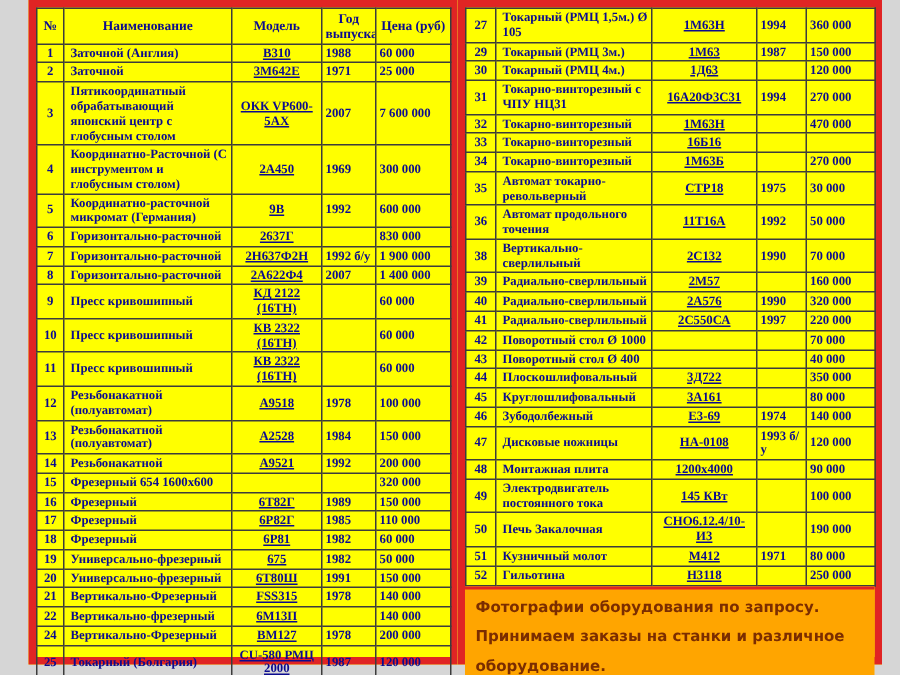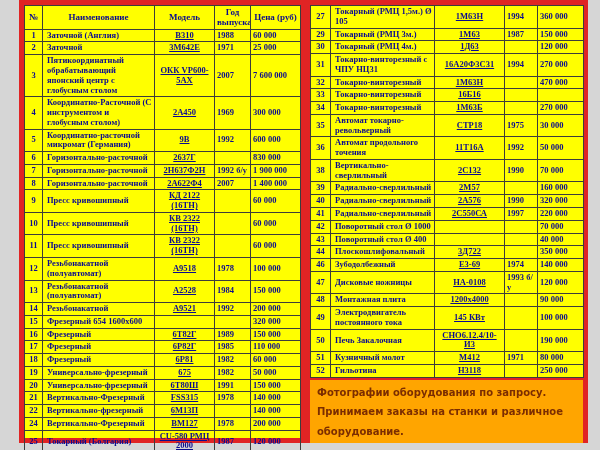--- a/index.html
+++ b/index.html
@@ -375,20 +375,27 @@
           <td class="col-price">40 000</td>
         </tr>
         <tr>
           <td class="col-num">44</td>
           <td class="col-name">Плоскошлифовальный</td>
           <td class="col-model">3Д722</td>
           <td class="col-year"></td>
           <td class="col-price">350 000</td>
         </tr>
         <tr>
+          <td class="col-num">45</td>
+          <td class="col-name">Круглошлифовальный</td>
+          <td class="col-model">3А161</td>
+          <td class="col-year"></td>
+          <td class="col-price">80 000</td>
+        </tr>
+        <tr>
           <td class="col-num">46</td>
           <td class="col-name">Зубодолбежный</td>
           <td class="col-model">Е3-69</td>
           <td class="col-year">1974</td>
           <td class="col-price">140 000</td>
         </tr>
         <tr>
           <td class="col-num">47</td>
           <td class="col-name">Дисковые ножницы</td>
           <td class="col-model">НА-0108</td>

